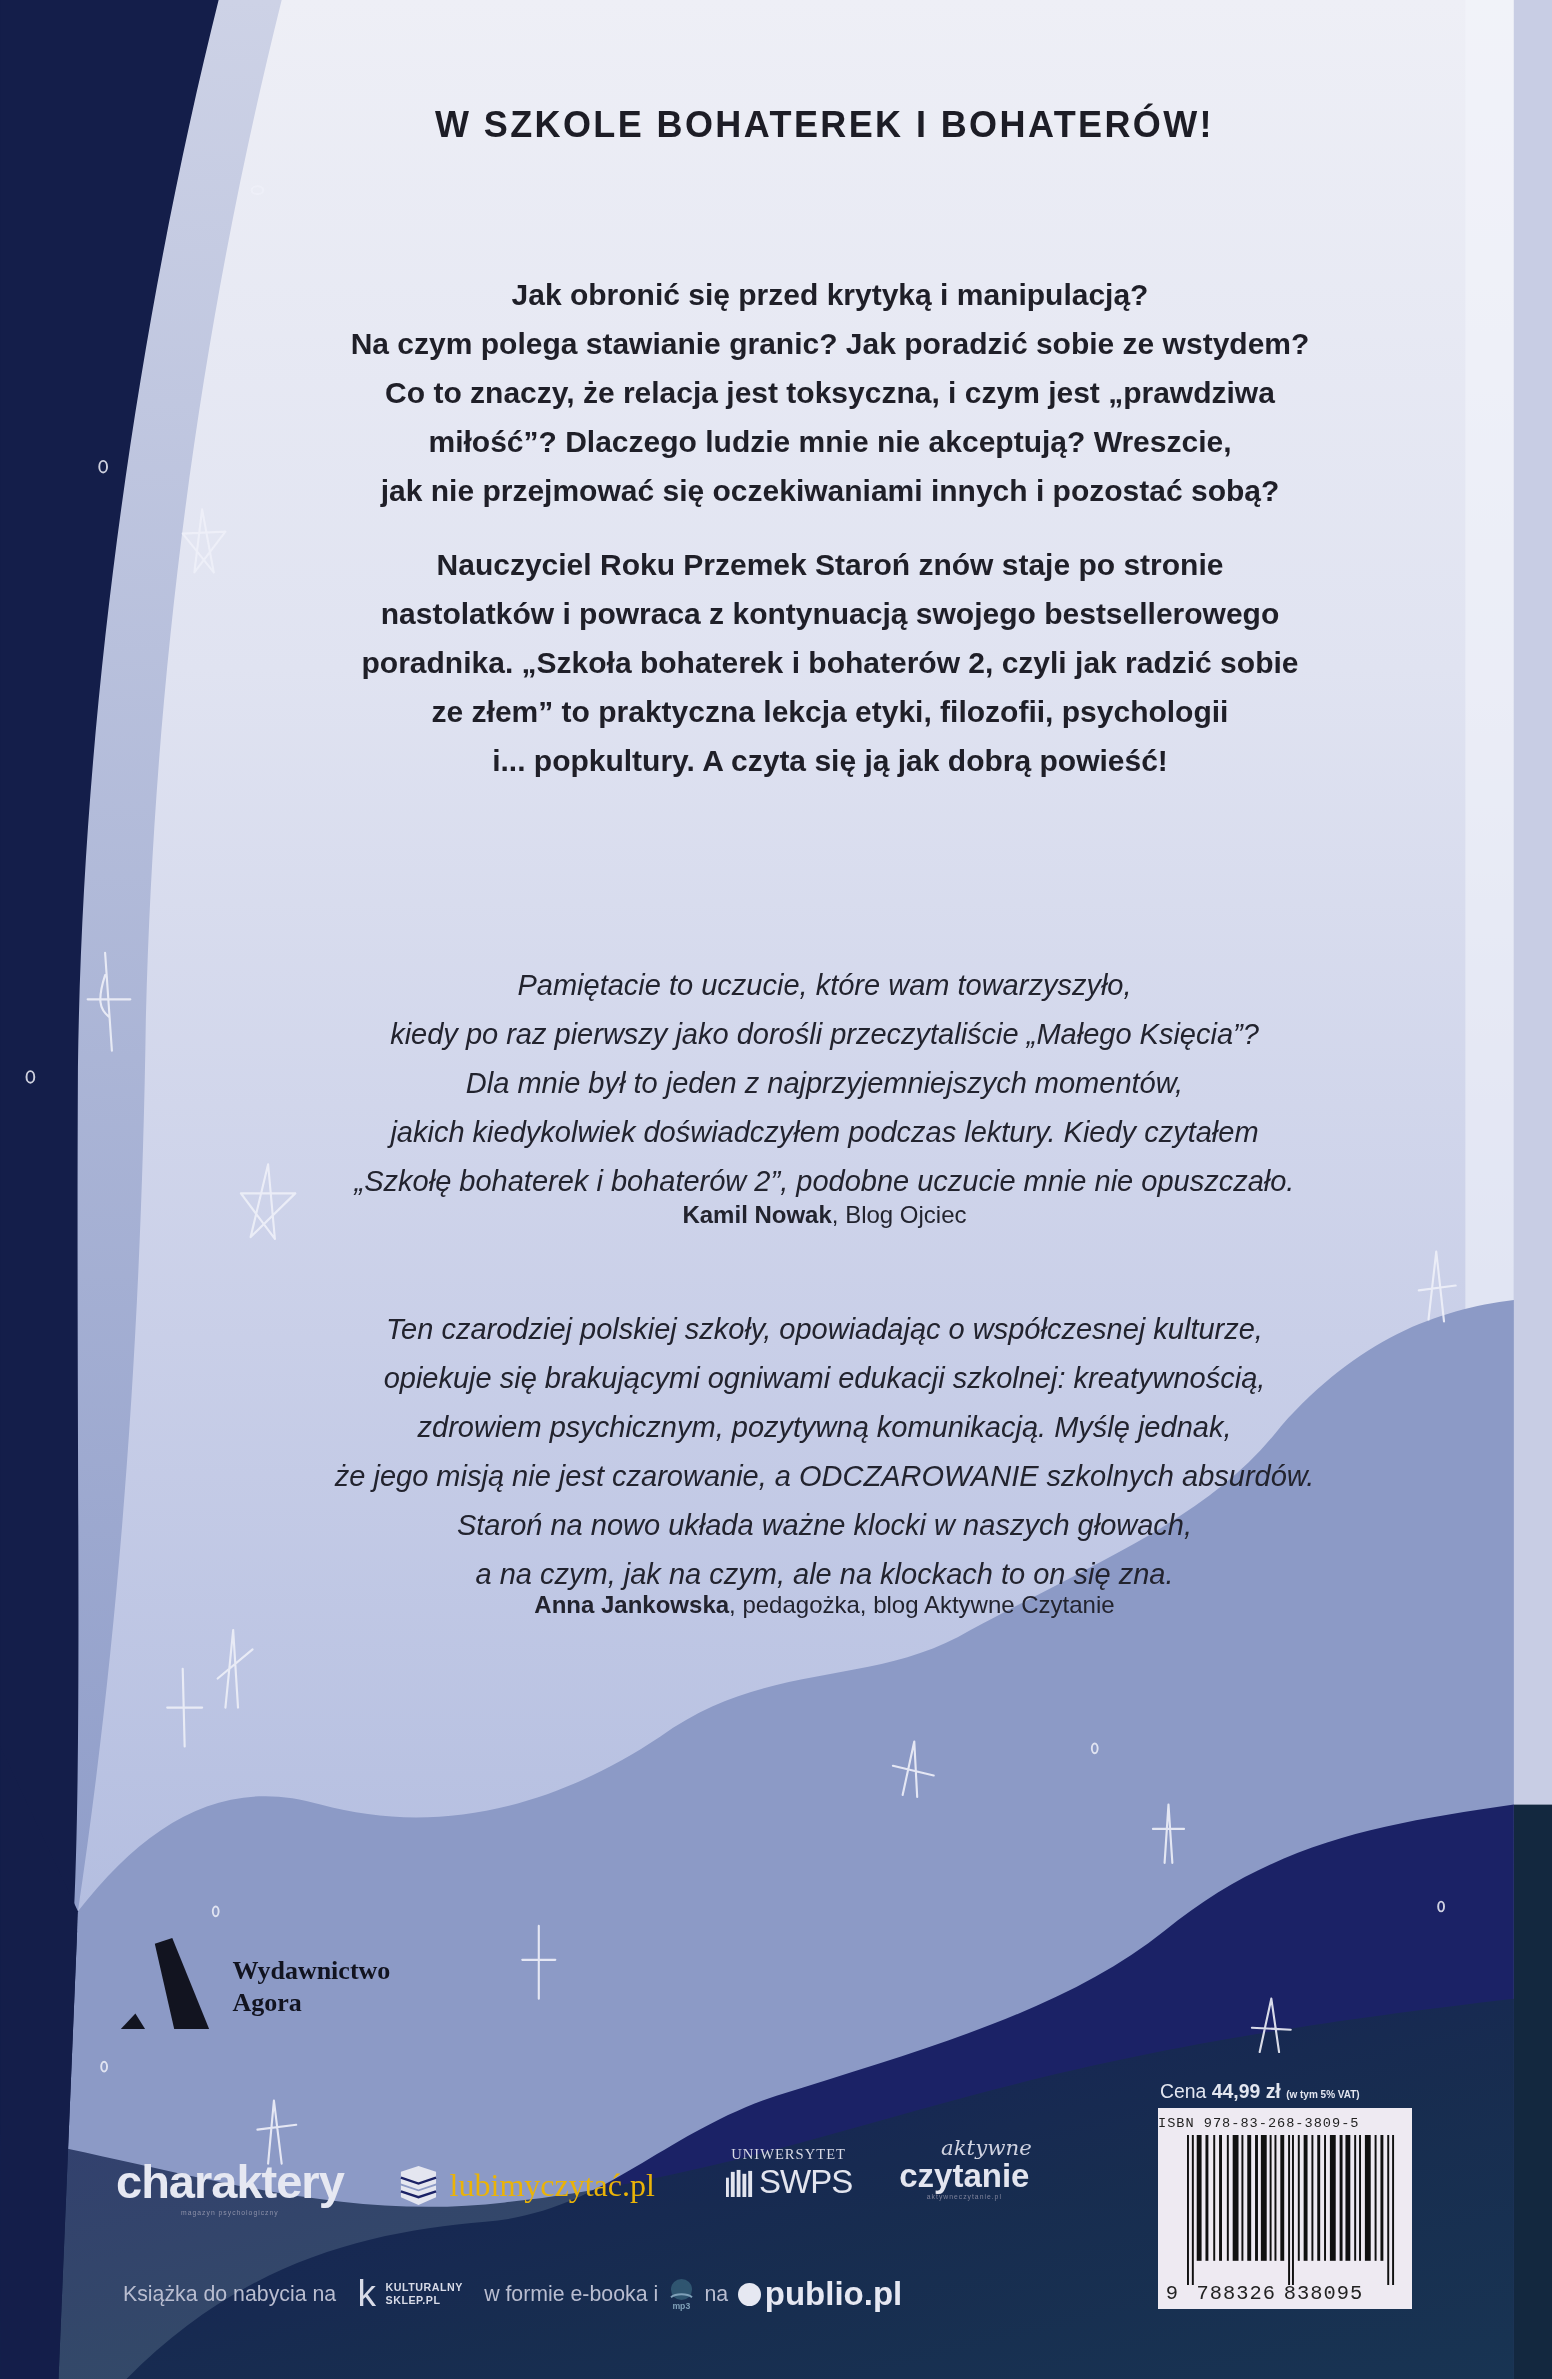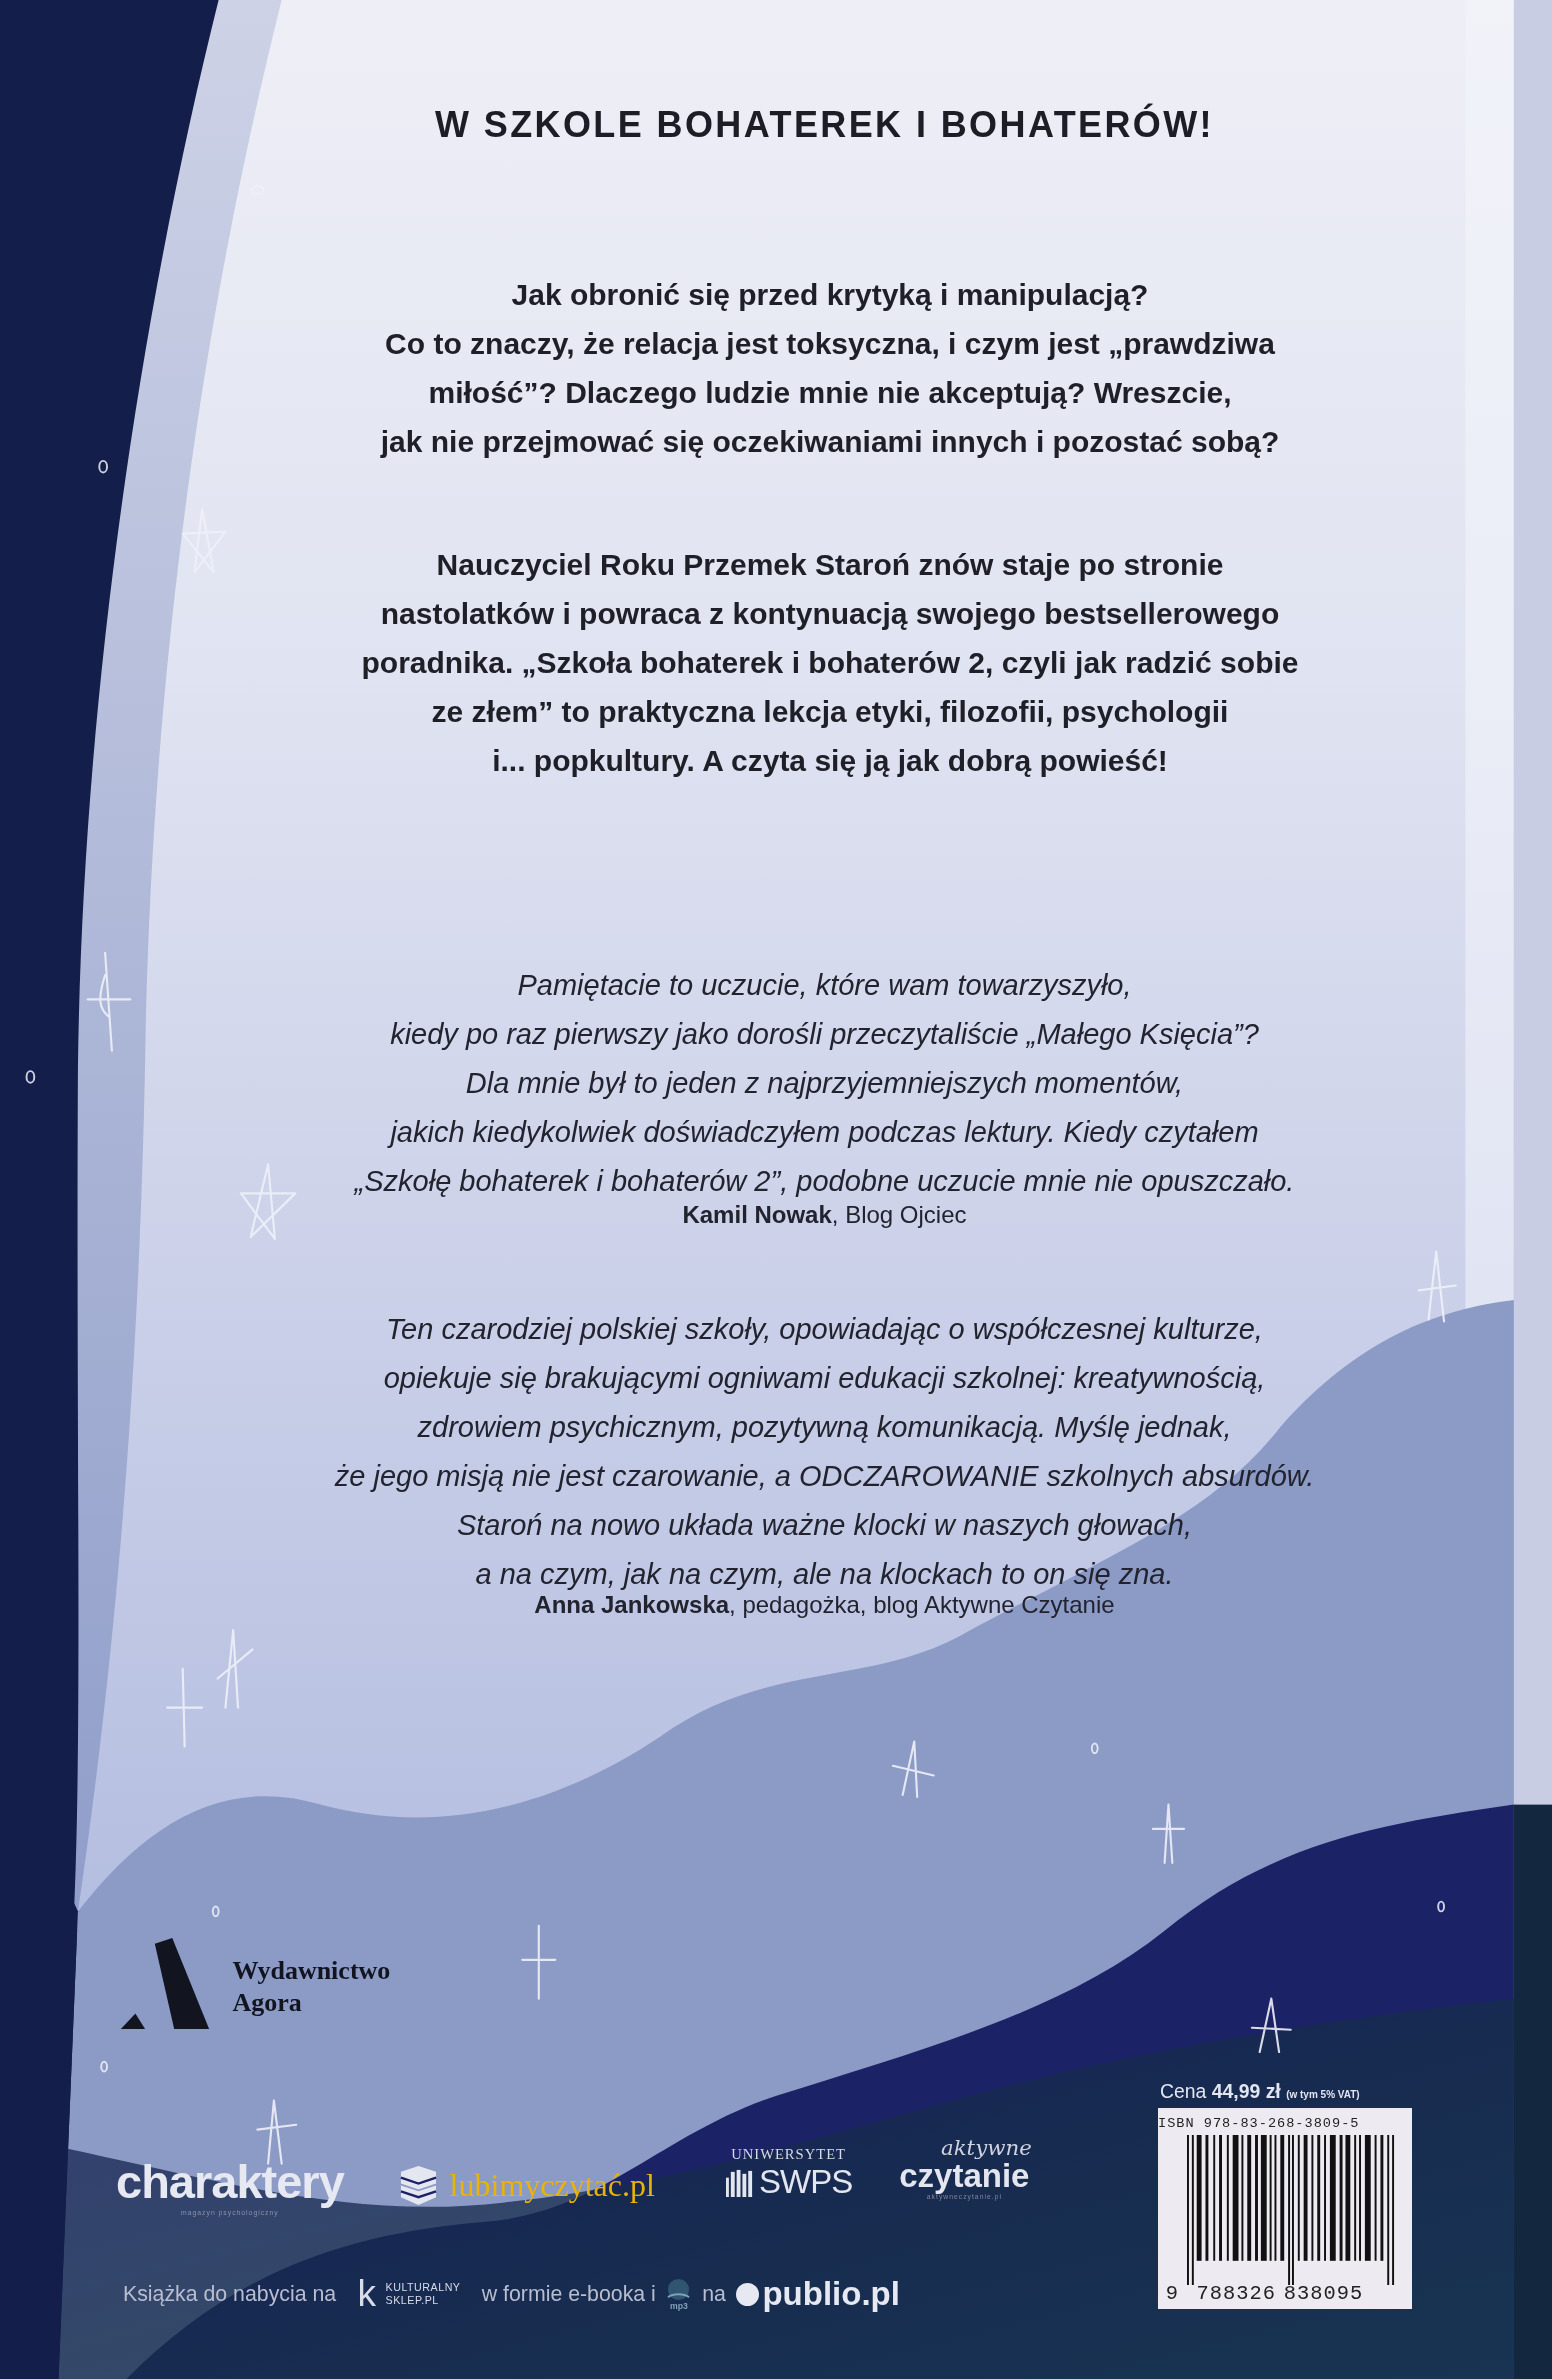--- a/index.html
+++ b/index.html
@@ -66,21 +66,21 @@
   .logo-czytanie .script { font-family: "DejaVu Serif", serif; font-style: italic; font-size: 21.3px; color: #cfd2e0; margin-left: 44px; display: block; line-height: 21.3px; }
   .logo-czytanie .main { font-size: 33px; font-weight: bold; color: #e3e5ef; line-height: 35px; display: block; }
   .logo-czytanie .url { font-size: 6.8px; color: #7f839b; letter-spacing: 1px; display: block; }
 
   .availability {
     position: absolute; left: 123px; top: 2273px; display: flex; align-items: center;
     color: #b9bdd0; font-size: 21.3px; white-space: nowrap;
   }
   .availability .k-logo { display: flex; align-items: center; margin: 0 21.3px; }
   .availability .k-glyph { font-size: 37px; color: #d8dbe8; font-weight: normal; position: relative; }
-  .availability .k-name { font-size: 10.7px; font-weight: normal; line-height: 12.6px; color: #d8dbe8; margin-left: 9.7px; letter-spacing: 0.5px; }
+  .availability .k-name { font-size: 10.7px; font-weight: bold; line-height: 12.6px; color: #d8dbe8; margin-left: 9.7px; letter-spacing: 0.5px; }
   .availability .mp3 { margin: 0 9.7px; display: flex; flex-direction: column; align-items: center; }
   .availability .mp3 span { font-size: 8.7px; font-weight: bold; color: #7fa0b8; }
   .availability .publio { display: flex; align-items: center; margin-left: 9.7px; font-size: 33px; font-weight: bold; color: #e6e8f2; }
   .availability .publio .dot { width: 23px; height: 23px; border-radius: 50%; background: #e6e8f2; margin-right: 3.9px; position: relative; }
 
   .price {
     position: absolute; left: 1160px; top: 2080px; font-size: 19.4px; color: #e3e6f0; white-space: nowrap;
   }
   .price b { font-weight: bold; }
   .price small { font-size: 10px; font-weight: bold; }
@@ -181,20 +181,21 @@
 </div>
 
 <div class="content">
 
   <div class="headline">
     <div>W SZKOLE BOHATEREK I BOHATERÓW!</div>
   </div>
 
   <div class="body-block intro">
     <span class="line">Jak obronić się przed krytyką i manipulacją?</span>
+    <span class="line">Na czym polega stawianie granic? Jak poradzić sobie ze wstydem?</span>
     <span class="line">Co to znaczy, że relacja jest toksyczna, i czym jest „prawdziwa</span>
     <span class="line">miłość”? Dlaczego ludzie mnie nie akceptują? Wreszcie,</span>
     <span class="line">jak nie przejmować się oczekiwaniami innych i pozostać sobą?</span>
   </div>
 
   <div class="body-block about">
     <span class="line">Nauczyciel Roku Przemek Staroń znów staje po stronie</span>
     <span class="line">nastolatków i powraca z kontynuacją swojego bestsellerowego</span>
     <span class="line">poradnika. „Szkoła bohaterek i bohaterów 2, czyli jak radzić sobie</span>
     <span class="line">ze złem” to praktyczna lekcja etyki, filozofii, psychologii</span>

